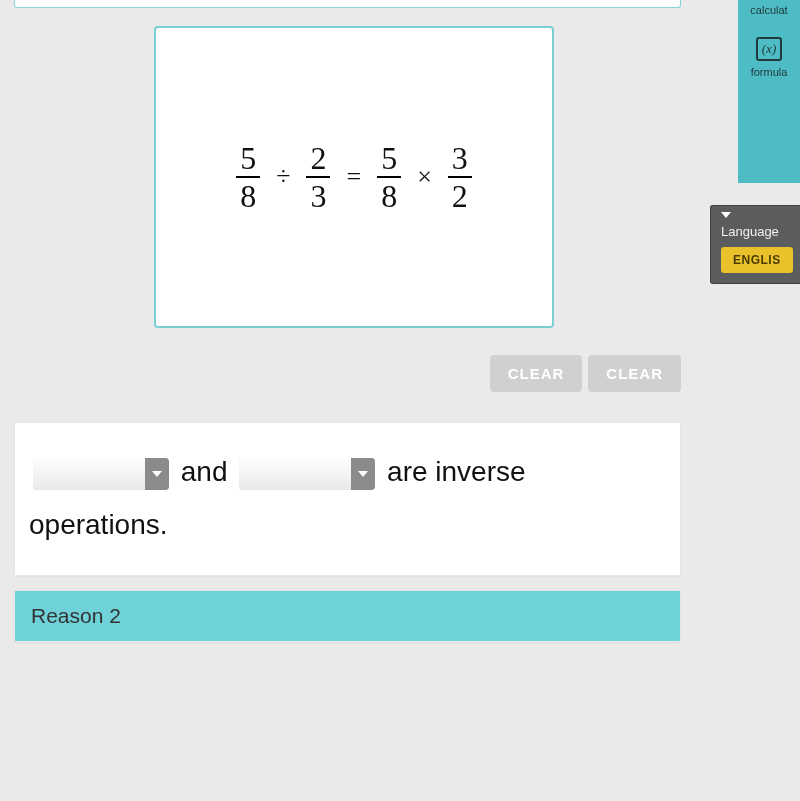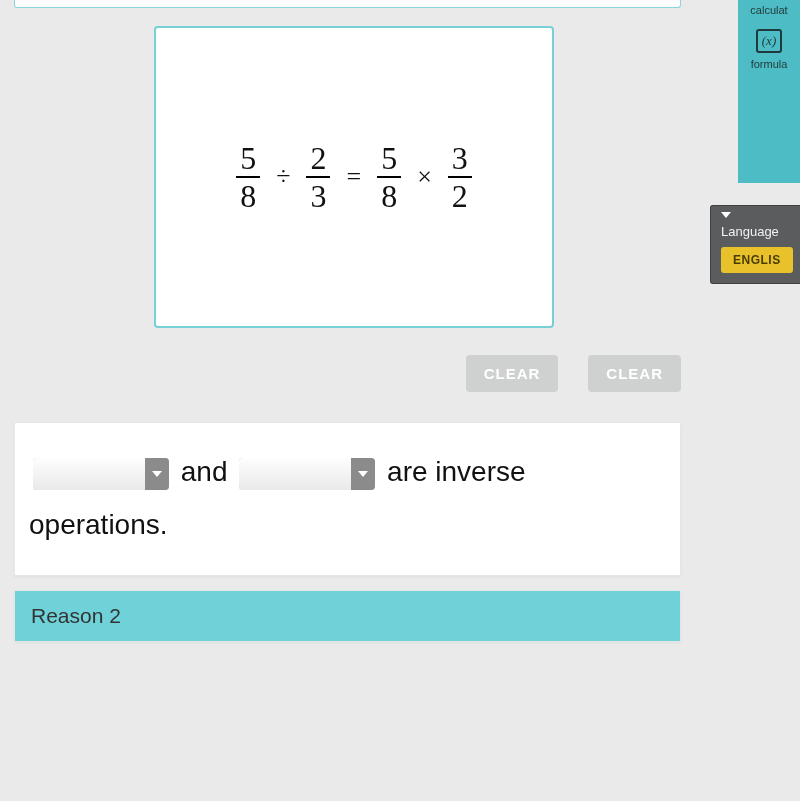--- a/index.html
+++ b/index.html
@@ -47,21 +47,21 @@
   .op { font-size: 26px; padding: 0 2px; }
 
   
   .tool-rail {
     position: absolute;
     top: 0; right: 0;
     width: 62px; height: 183px;
     background: #4ebcc4;
     display: flex; flex-direction: column; align-items: center;
     padding-top: 2px;
-    gap: 0;
+    gap: 8px;
     overflow: hidden;
   }
   .tool {
     display: flex; flex-direction: column; align-items: center; justify-content: flex-start;
     color: #213b3d;
     font-size: 11px;
     width: 100%;
     padding: 4px 0 6px 0;
   }
   .tool .icon-slot { height: 30px; display: flex; align-items: center; justify-content: center; }
@@ -97,21 +97,21 @@
     padding: 6px 12px;
     border-radius: 3px;
     display: inline-block;
     letter-spacing: 0.5px;
   }
 
   
   .action-row {
     position: absolute;
     top: 355px; left: 14px; width: 667px;
-    display: flex; justify-content: flex-end; gap: 30px;
+    display: flex; justify-content: flex-end; gap: 6px;
   }
   .soft-btn {
     background: #cfd0d0;
     color: #ffffff;
     border: none;
     border-radius: 4px;
     padding: 10px 18px;
     font-size: 15px;
     letter-spacing: 1px;
     font-weight: 600;

